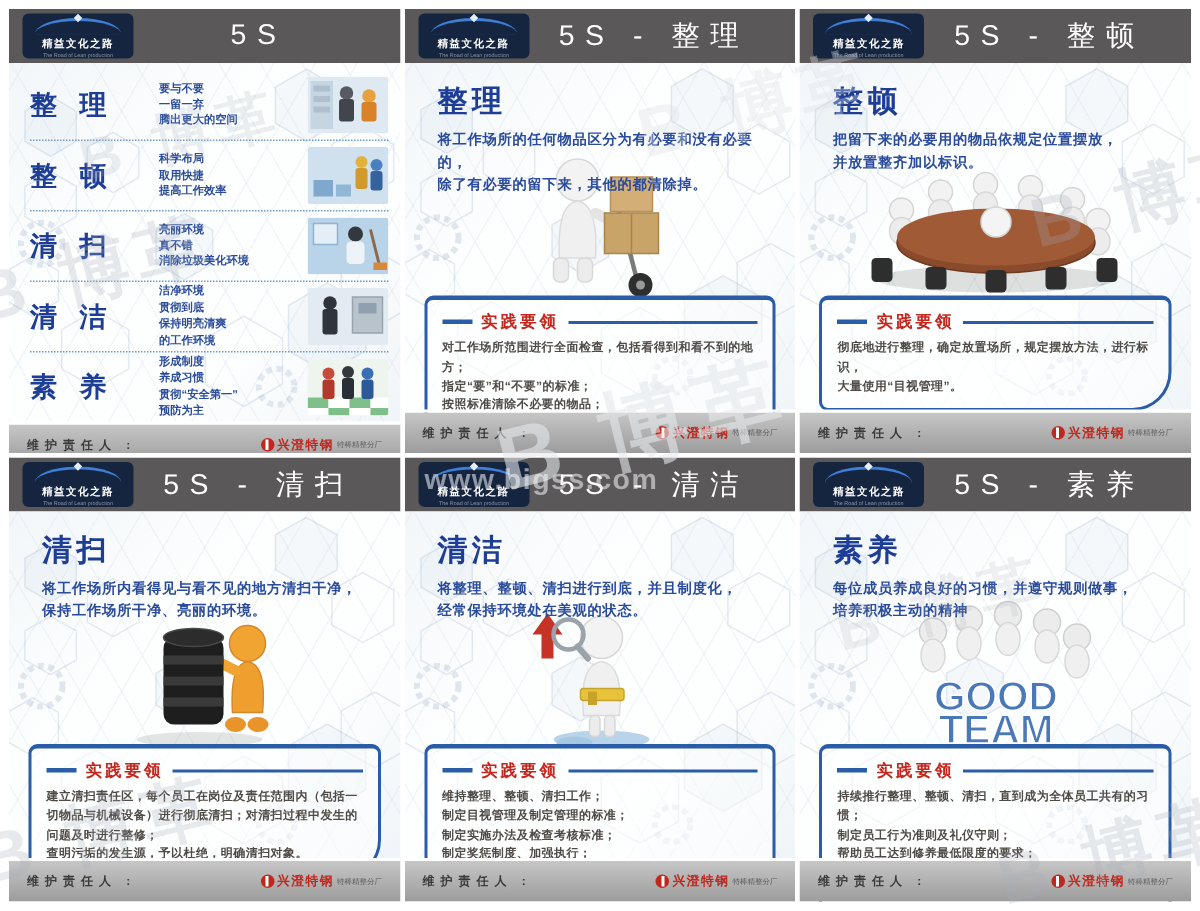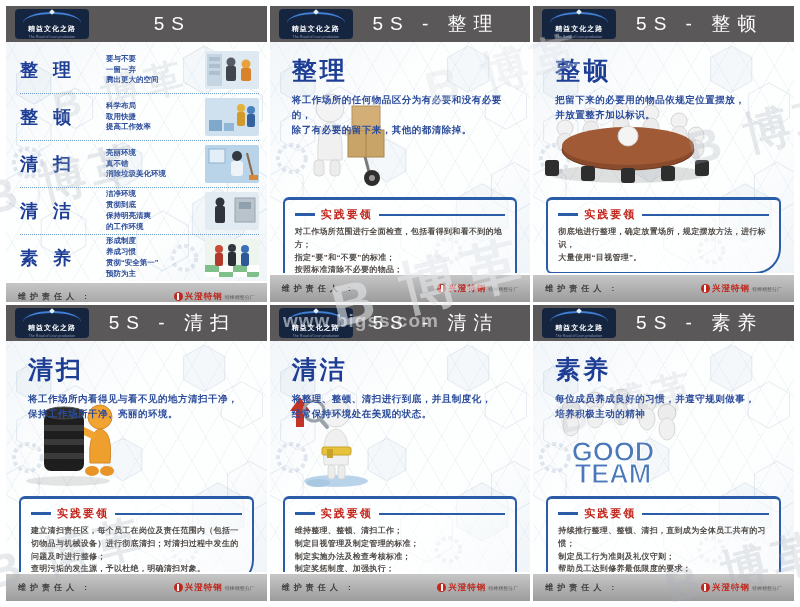--- a/index.html
+++ b/index.html
@@ -24,26 +24,26 @@
 
   
   .pbody{flex:1;position:relative;
     background:
       linear-gradient(135deg, rgba(194,212,230,0.18) 0%, rgba(255,255,255,0) 35%),
       linear-gradient(315deg, rgba(194,212,230,0.22) 0%, rgba(255,255,255,0) 30%),
       repeating-linear-gradient(60deg, rgba(150,175,205,0.10) 0 1px, transparent 1px 24px),
       repeating-linear-gradient(-60deg, rgba(150,175,205,0.10) 0 1px, transparent 1px 24px),
       #fdfefe;}
   .hexbg{position:absolute;inset:0;z-index:0;pointer-events:none;}
-  .ptitle{position:relative;z-index:2;margin:12px 0 0 22px;font-size:25px;font-weight:bold;
+  .ptitle{position:relative;z-index:2;margin:12px 0 0 22px;font-size:20px;font-weight:bold;
           color:#1e3e96;letter-spacing:3px;}
   .pdesc{position:relative;z-index:2;margin:5px 20px 0 22px;font-size:9.5px;font-weight:bold;
          color:#2b4c9b;line-height:1.6;letter-spacing:.5px;white-space:pre-line;}
-  .pillu{position:absolute;left:0;right:0;top:44px;height:102px;display:flex;
-         align-items:flex-end;z-index:1;}
+  .pillu{position:absolute;left:0;right:0;top:56px;height:102px;display:flex;
+         justify-content:center;align-items:flex-end;z-index:1;}
 
   
   .practice{position:absolute;z-index:3;left:13px;right:13px;top:155px;
             border:2px solid #2b5ca8;border-top-width:3px;border-radius:6px 6px 26px 6px;
             padding:3px 10px 8px 10px;background:rgba(255,255,255,0.55);}
   .practice-head{display:flex;align-items:center;gap:6px;margin-top:4px;}
   .pdash{width:20px;height:3px;background:#2b5ca8;flex:none;}
   .plabel{color:#c3261d;font-weight:bold;font-size:11px;letter-spacing:2px;white-space:nowrap;}
   .pline{flex:1;height:2px;background:#2b5ca8;}
   .ptext{margin-top:4px;font-size:8px;font-weight:bold;color:#4f4b47;line-height:1.6;

